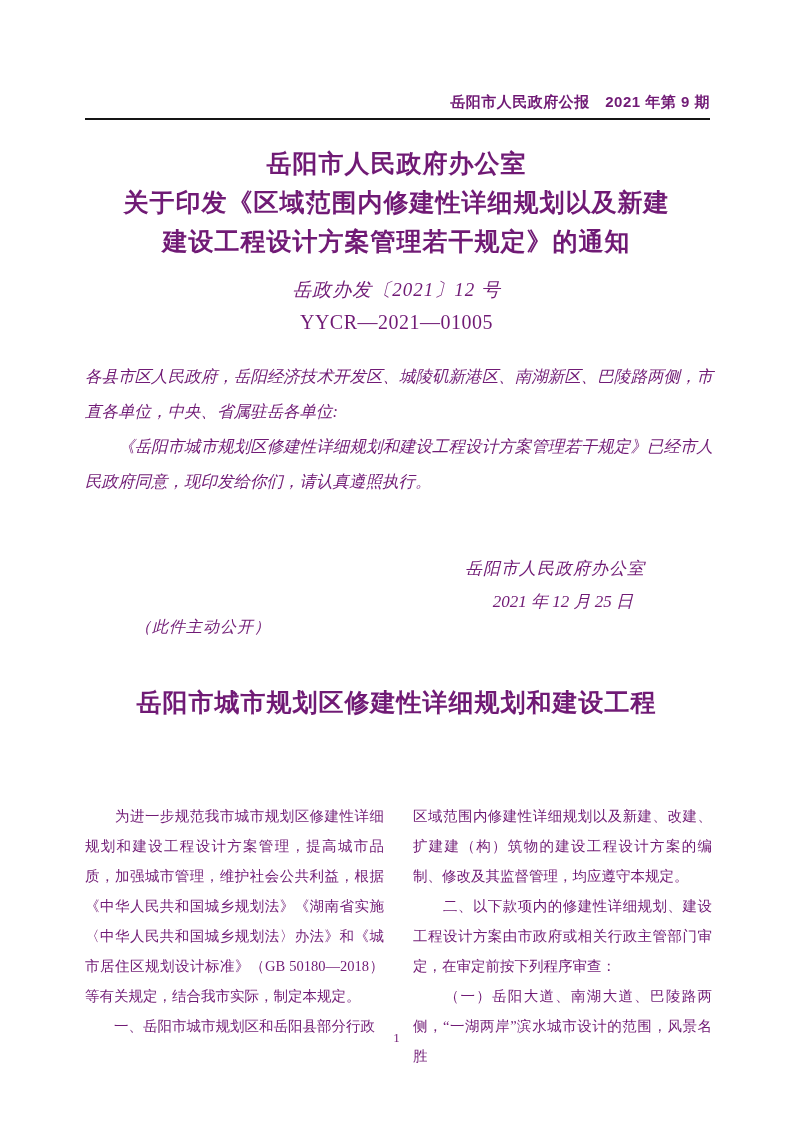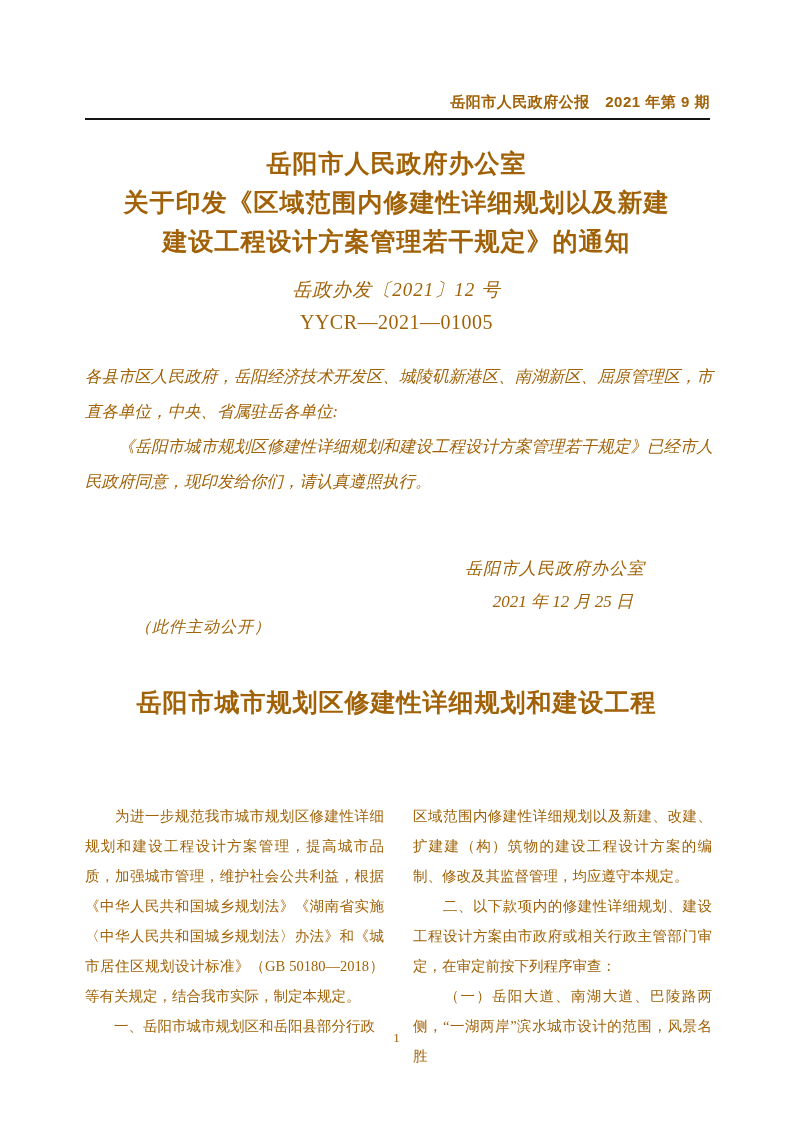--- a/index.html
+++ b/index.html
@@ -2,21 +2,21 @@
 <html><head>
 <meta charset="utf-8">
 <style>
   html, body { margin: 0; padding: 0; background: #e8e8e8; }
   .page {
     position: relative;
     width: 793px;
     height: 1122px;
     margin: 0 auto;
     background: #ffffff;
-    color: #a16207;
+    color: #701a75;
     font-family: "Liberation Serif", "DejaVu Serif", serif;
     overflow: hidden;
   }
   
   .journal-header {
     position: absolute;
     top: 92px; left: 85px; right: 83px;
     text-align: right;
     font-family: "Liberation Sans", "DejaVu Sans", sans-serif;
     font-weight: 600;
@@ -125,21 +125,21 @@
 
   <div class="notice-title">
       <div>岳阳市人民政府办公室</div>
       <div>关于印发《区域范围内修建性详细规划以及新建</div>
       <div>建设工程设计方案管理若干规定》的通知</div>
     </div>
 
   <div class="doc-number">岳政办发〔2021〕12 号</div>
   <div class="doc-code">YYCR—2021—01005</div>
 
-  <div class="recipients">各县市区人民政府，岳阳经济技术开发区、城陵矶新港区、南湖新区、屈原管理区，市直各单位，中央、省属驻岳各单位:</div>
+  <div class="recipients">各县市区人民政府，岳阳经济技术开发区、城陵矶新港区、南湖新区、巴陵路两侧，市直各单位，中央、省属驻岳各单位:</div>
   <div class="notice-body">《岳阳市城市规划区修建性详细规划和建设工程设计方案管理若干规定》已经市人民政府同意，现印发给你们，请认真遵照执行。</div>
 
   <div class="signature-office">岳阳市人民政府办公室</div>
   <div class="signature-date">2021 年 12 月 25 日</div>
   <div class="publicity-note">（此件主动公开）</div>
 
   <div class="regulation-title">
       <div>岳阳市城市规划区修建性详细规划和建设工程</div>
     </div>
 

